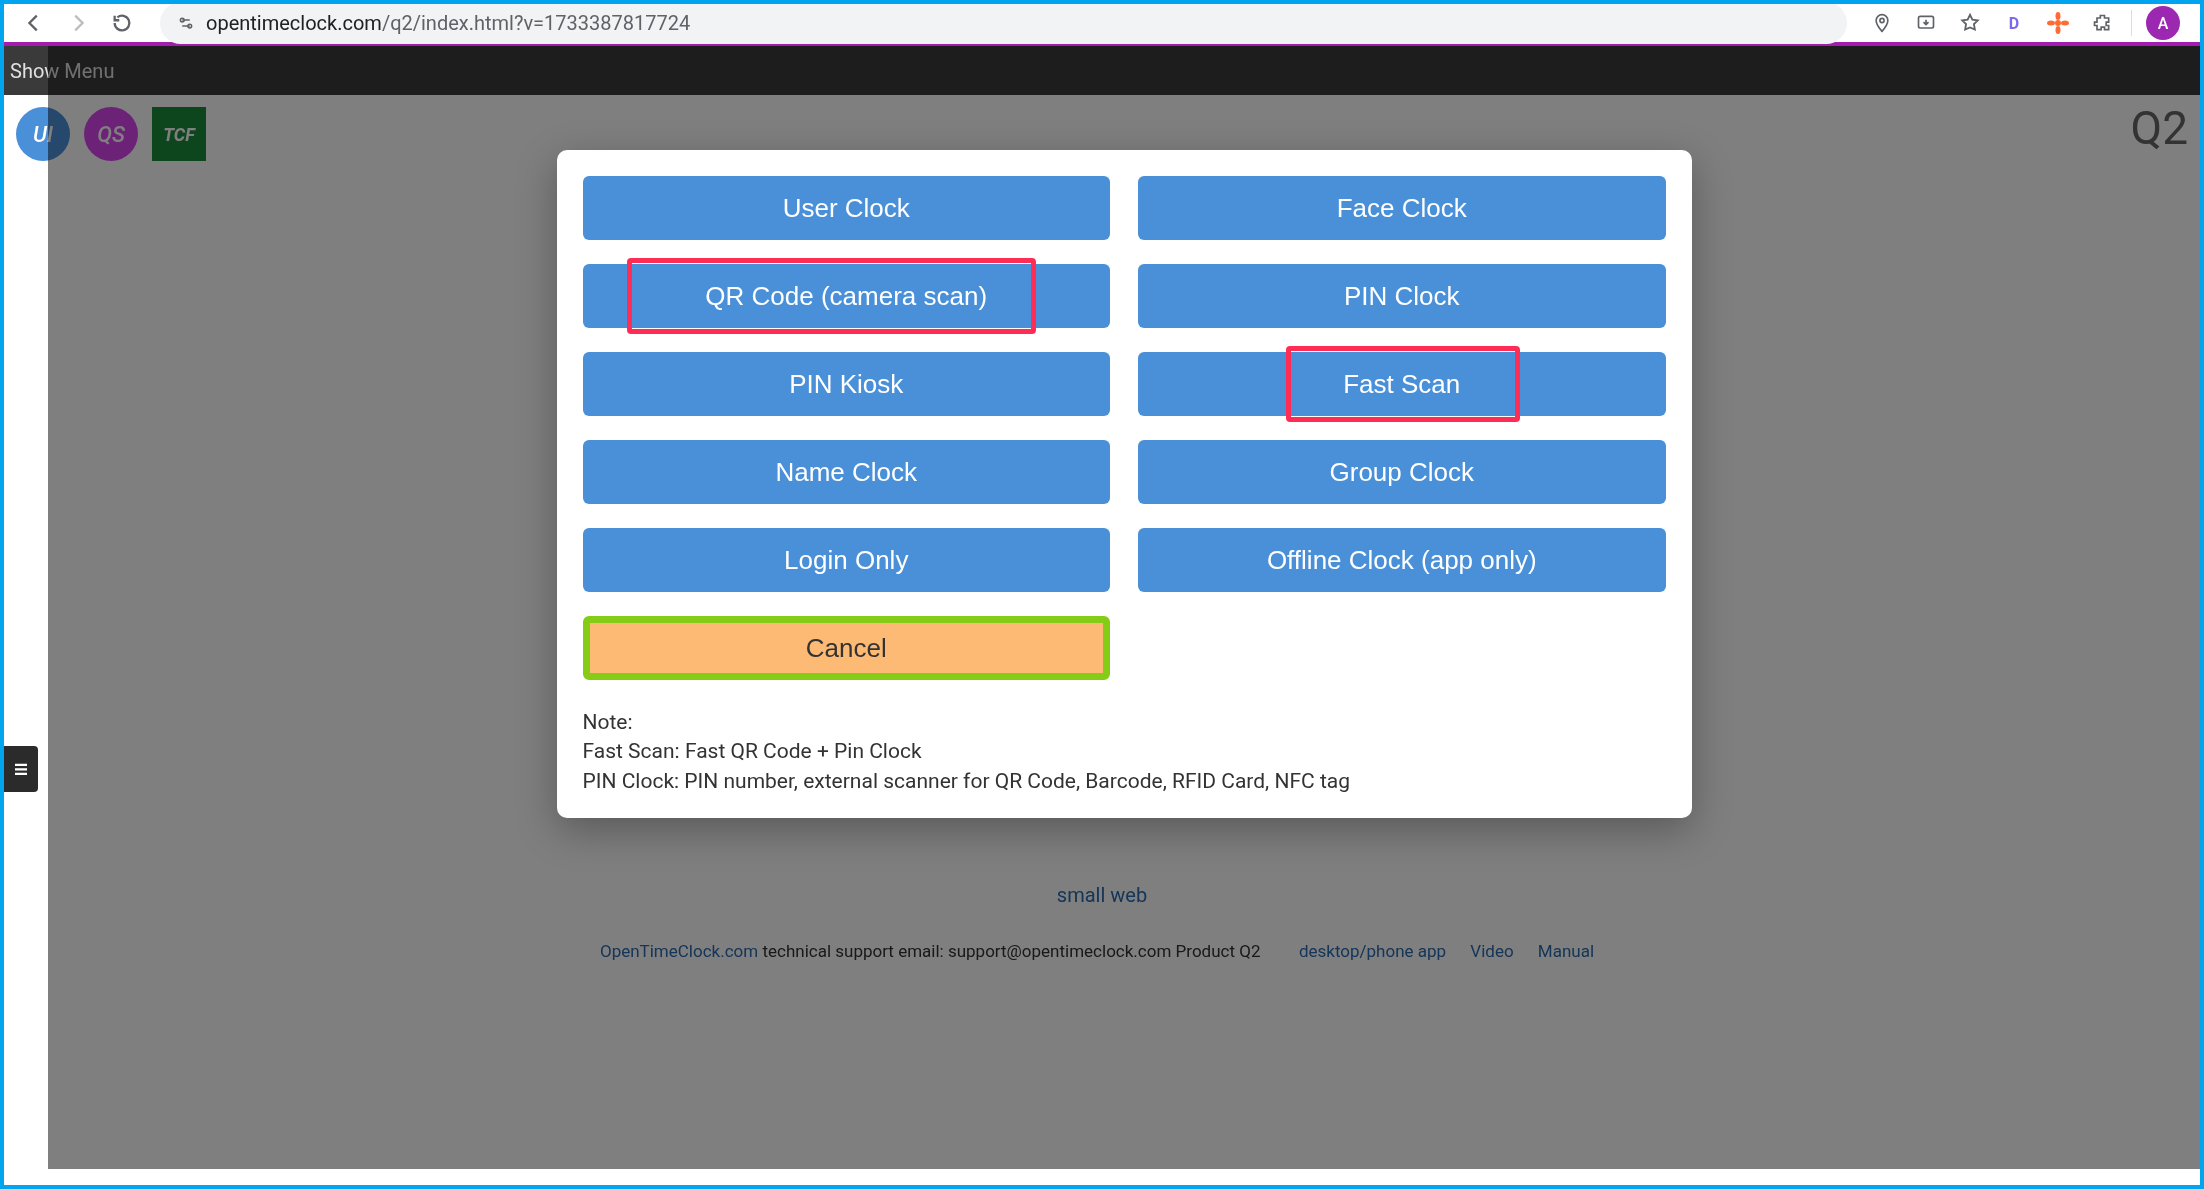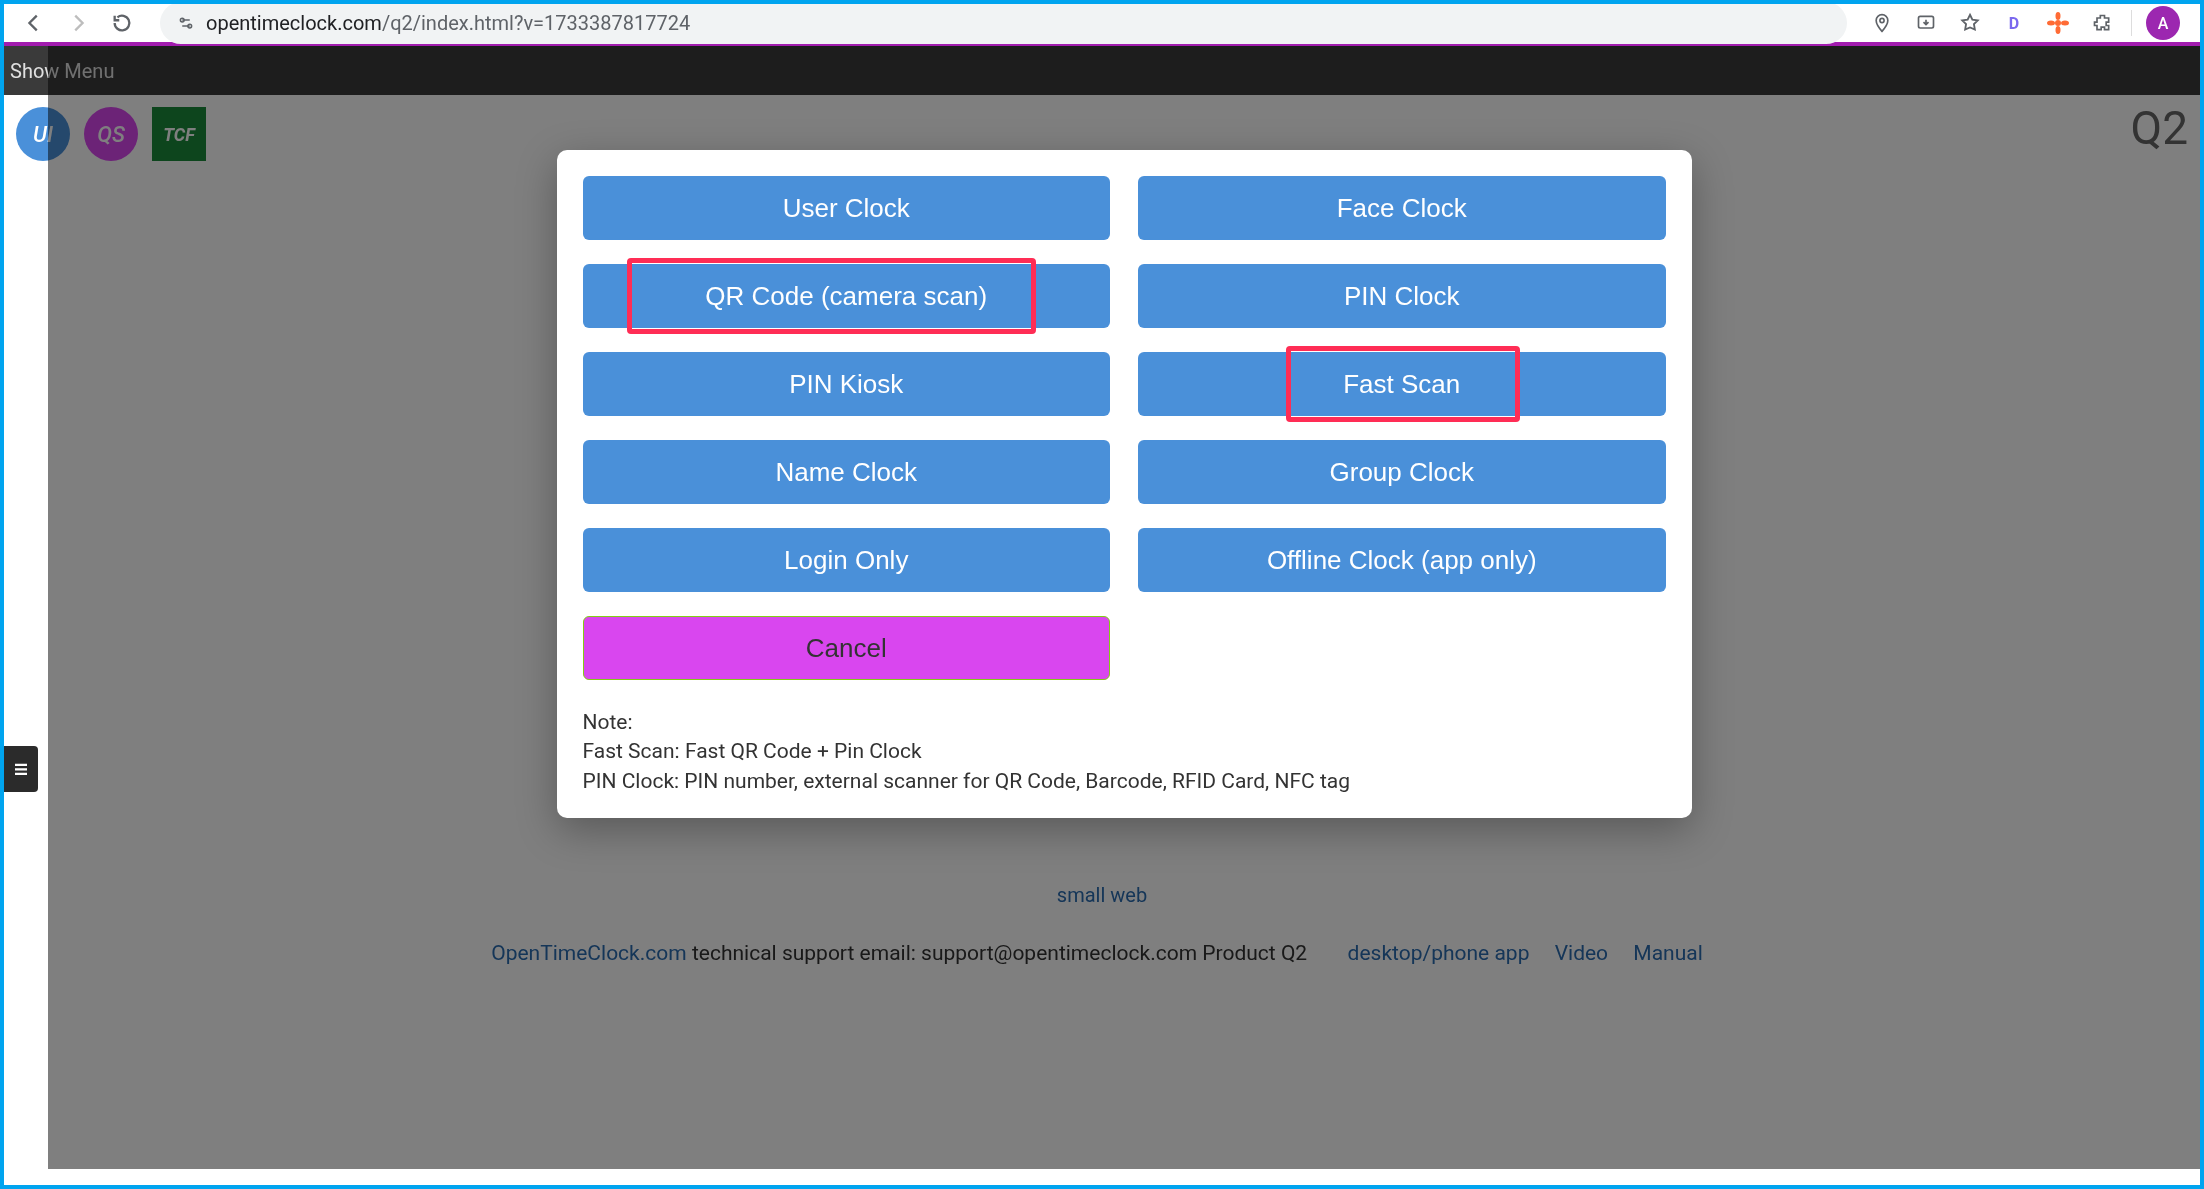--- a/index.html
+++ b/index.html
@@ -86,21 +86,21 @@
       position:absolute; right:12px; top:6px;
       font-size:46px; color:#666; font-weight:400;
     }
 
     .bg-links { text-align:center; }
     .refresh-link {
       color:#2b6cb0; font-size:26px;
       display:block; margin-top:550px;
     }
     .smallweb-link { color:#2b6cb0; font-size:20px; display:block; margin-top:130px; }
-    .footer-line { margin-top:34px; font-size:21px; color:#333; }
+    .footer-line { margin-top:34px; font-size:17px; color:#333; }
     .footer-line a.site { color:#2b6cb0; text-decoration:none; }
     .footer-line .spacer { display:inline-block; width:20px; }
     .footer-line a.flink { color:#2b6cb0; text-decoration:none; margin:0 10px; }
 
     
     .overlay {
       position:absolute; inset:0;
       background: rgba(0,0,0,0.5);
       display:flex; align-items:flex-start; justify-content:center;
       padding-top:104px;
@@ -124,21 +124,21 @@
       border:none;
       border-radius:6px;
       height:64px;
       font-size:26px;
       font-weight:400;
       display:flex; align-items:center; justify-content:center;
       cursor:pointer;
       position:relative;
     }
     .mbtn.cancel {
-      background:#d946ef; color:#333; border:1px solid #84cc16;
+      background:#fdba74; color:#333; border:7px solid #84cc16;
     }
     .highlight-outer {
       position:absolute;
       border:5px solid #ff2d55;
       border-radius:4px;
       pointer-events:none;
     }
     .hl-qr { top:-6px; left:44px; right:74px; bottom:-6px; }
     .hl-fast { top:-6px; left:148px; right:146px; bottom:-6px; }
 

